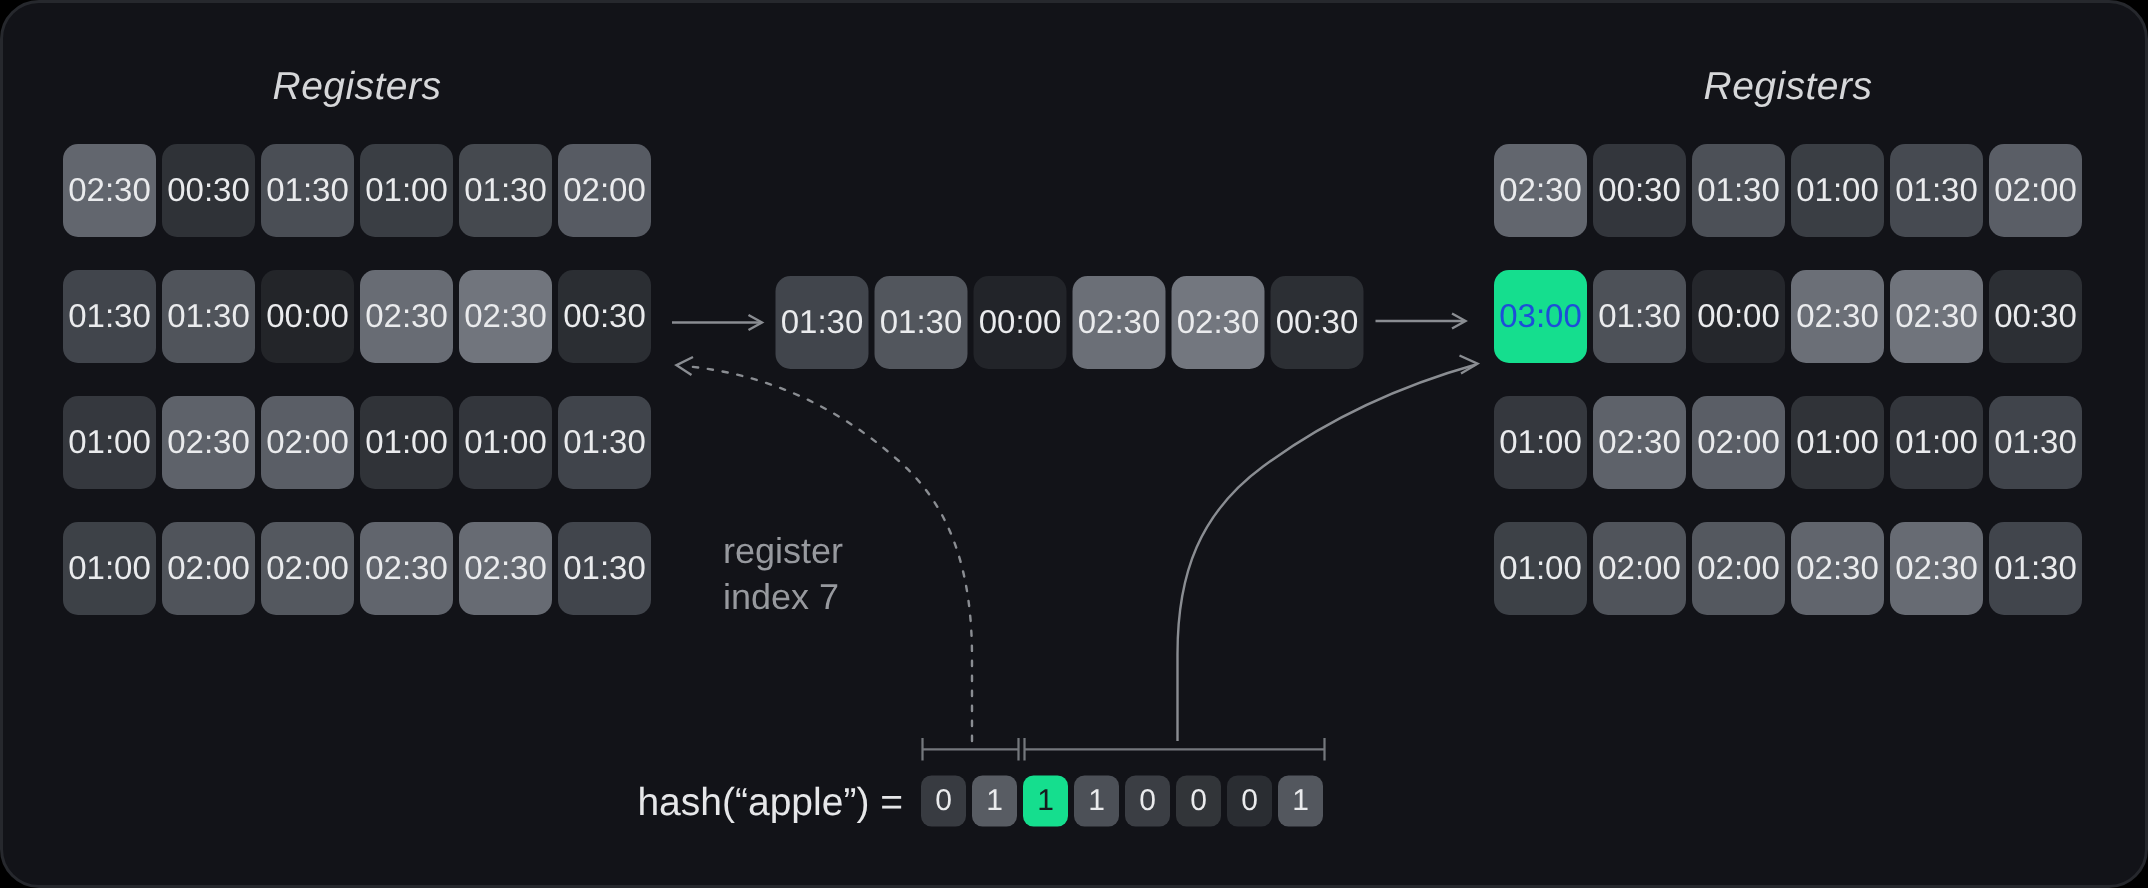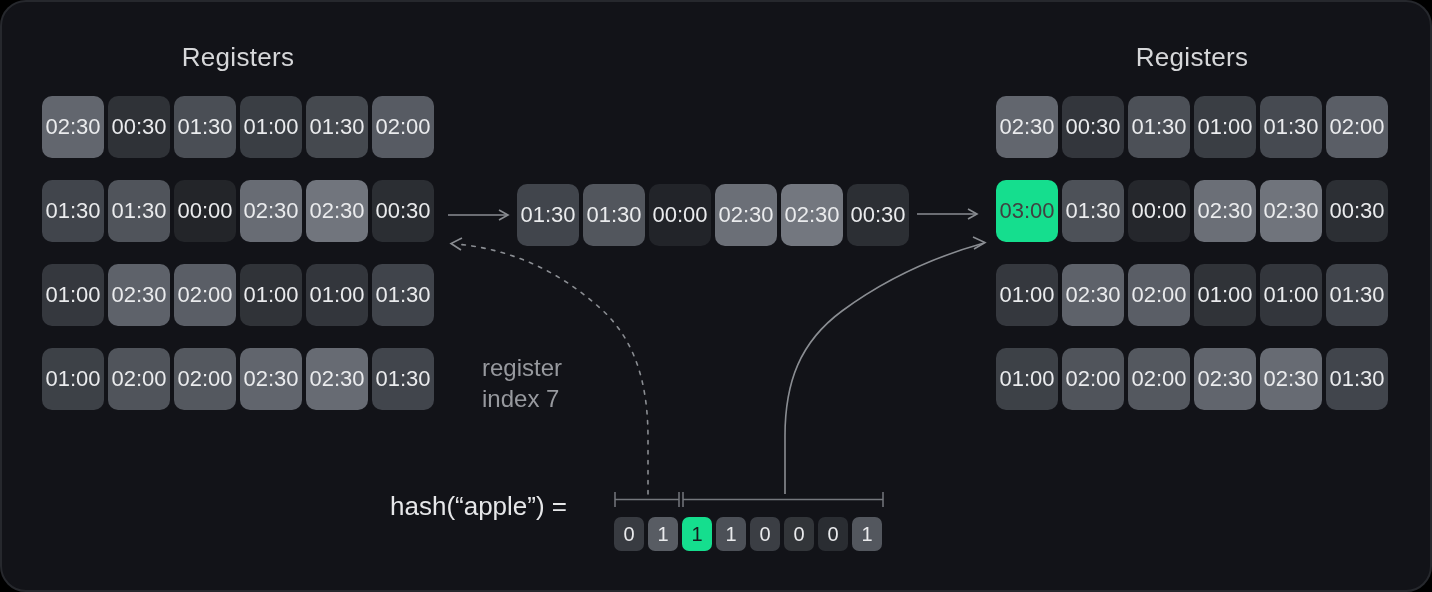--- a/index.html
+++ b/index.html
@@ -7,40 +7,40 @@
     width:1432px; height:592px; overflow:hidden;
     font-family:"Liberation Sans","DejaVu Sans",sans-serif;
   }
   .stage { position:relative; width:1432px; height:592px; }
   .panel {
     position:absolute; inset:0; box-sizing:border-box;
     background:#121318; border:2px solid #26282d; border-radius:26px;
   }
   .title {
     position:absolute; top:42px; width:392px; text-align:center;
-    font-size:26px; color:#d6d7d9; letter-spacing:.3px;
+    font-size:26px; color:#d6d7d9; letter-spacing:.3px;font-style:italic;
   }
   .grid {
     position:absolute; top:96px;
     display:grid; grid-template-columns:repeat(6,62px); gap:22px 4px;
   }
   .row { position:absolute; display:flex; gap:4px; }
   .cell {
     width:62px; height:62px; border-radius:10px;
     display:flex; align-items:center; justify-content:center;
     font-size:22px; color:#eaebed;
   }
   .bits-row { position:absolute; left:614px; top:517px; display:flex; gap:4px; }
   .bit {
     width:30px; height:34px; border-radius:7px;
     display:flex; align-items:center; justify-content:center;
     font-size:20px; color:#eaebed;
   }
   .hash-label {
-    position:absolute; left:390px; top:489px; width:212px; 
+    position:absolute; left:390px; top:517px; width:212px; text-align:right;
     font-size:26px; line-height:34px; color:#e6e7e9;
   }
   .float-label {
     position:absolute; top:352px; width:180px; 
     font-size:24px; line-height:31px; color:#97999e;
   }
   .label-register-index { left:482px; }
   .label-data-aggregate { left:766px; }
   svg.overlay { position:absolute; left:0; top:0; }
   .ln { stroke:#8a8d92; stroke-width:1.6; fill:none; }
@@ -91,21 +91,21 @@
     </div>
 
   <div class="title" style="left:996px">Registers</div>
   <div class="grid" style="left:996px">
       <div class="cell" style="background: rgb(98, 102, 110);">02:30</div>
       <div class="cell" style="background: rgb(51, 54, 60);">00:30</div>
       <div class="cell" style="background: rgb(76, 80, 87);">01:30</div>
       <div class="cell" style="background: rgb(58, 62, 68);">01:00</div>
       <div class="cell" style="background: rgb(70, 74, 81);">01:30</div>
       <div class="cell" style="background: rgb(90, 94, 102);">02:00</div>
-      <div class="cell" style="background: rgb(21, 222, 142); color: #404040;">03:00</div>
+      <div class="cell" style="background: rgb(21, 222, 142); color: #1d4ed8;">03:00</div>
       <div class="cell" style="background: rgb(77, 81, 88);">01:30</div>
       <div class="cell" style="background: rgb(37, 39, 44);">00:00</div>
       <div class="cell" style="background: rgb(107, 111, 119);">02:30</div>
       <div class="cell" style="background: rgb(112, 116, 124);">02:30</div>
       <div class="cell" style="background: rgb(44, 47, 52);">00:30</div>
       <div class="cell" style="background: rgb(53, 56, 62);">01:00</div>
       <div class="cell" style="background: rgb(94, 98, 106);">02:30</div>
       <div class="cell" style="background: rgb(90, 94, 102);">02:00</div>
       <div class="cell" style="background: rgb(48, 51, 56);">01:00</div>
       <div class="cell" style="background: rgb(51, 54, 60);">01:00</div>

